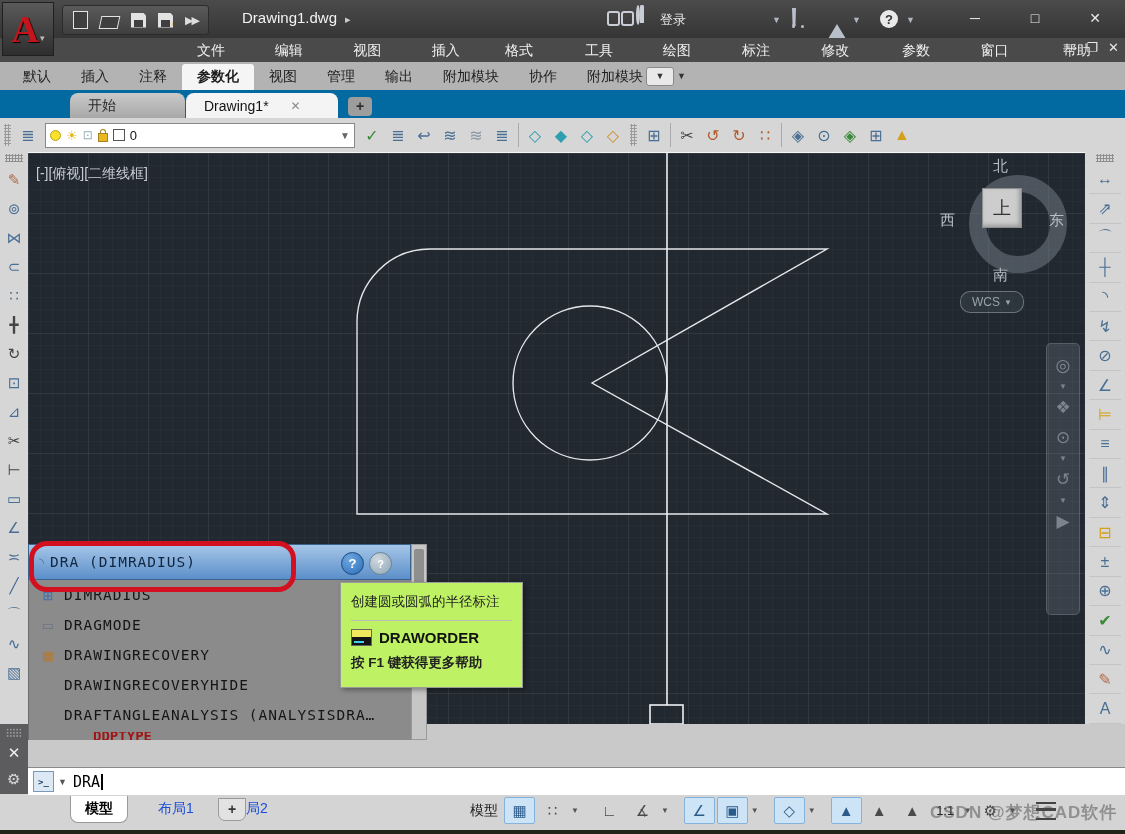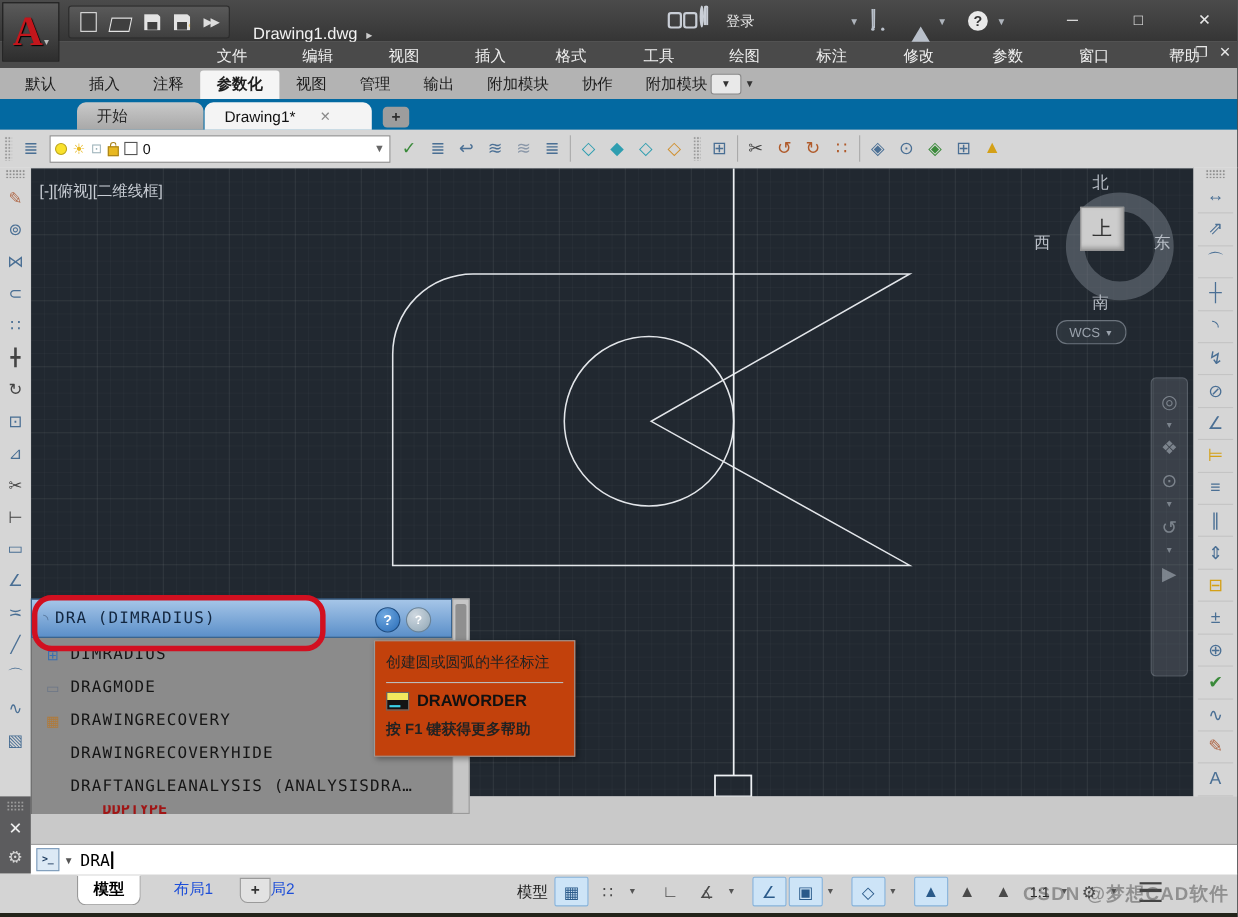--- a/index.html
+++ b/index.html
@@ -17,21 +17,21 @@
   .logo-caret{color:#bbb;font-size:9px;margin:18px 0 0 1px;}
   .qat{position:absolute;left:62px;top:5px;height:28px;display:flex;align-items:center;gap:12px;
        padding:0 10px;background:linear-gradient(#5a5a5a,#3f3f3f);border:1px solid #2c2c2c;border-radius:3px;}
   .qi{display:inline-block;position:relative;cursor:pointer;}
   .qi-new{width:13px;height:16px;border:1.5px solid #e3e3e3;background:#3f3f3f;}
   .qi-open{width:17px;height:11px;border:1.5px solid #e3e3e3;margin-top:5px;transform:skewX(-12deg);background:#3f3f3f;}
   .qi-save{width:15px;height:15px;background:#e3e3e3;clip-path:polygon(0 0,80% 0,100% 20%,100% 100%,0 100%);}
   .qi-save::after{content:"";position:absolute;left:3px;top:7px;width:9px;height:7px;background:#3f3f3f;}
   .qi-pencil{position:absolute;right:-5px;bottom:-3px;font-size:10px;color:#e8b83a;}
   .qi-more{color:#ddd;font-size:11px;letter-spacing:-2px;cursor:pointer;}
-  .doc-title{position:absolute;left:230px;top:9px;color:#f2f2f2;font-size:15px;margin-top:13px;}
+  .doc-title{position:absolute;left:242px;top:9px;color:#f2f2f2;font-size:15px;}
   .doc-title .play{color:#ccc;font-size:11px;margin-left:8px;}
   .search{position:absolute;left:368px;top:7px;width:228px;height:22px;border:1px solid #1f1f1f;
           background:#fff;font-style:italic;color:#777;padding:0 6px;font-size:13px;
           font-family:"Liberation Sans",sans-serif;}
   .tb-ic{position:absolute;top:8px;color:#c9ced6;cursor:pointer;}
   .binoc{display:flex;gap:1px;margin-top:3px;}
   .binoc i{width:9px;height:11px;border:2px solid #c9ced6;border-radius:3px;display:block;}
   .person-head{width:8px;height:8px;border:2px solid #c9ced6;border-radius:50%;margin:0 auto;}
   .person-body{width:16px;height:7px;border:2px solid #c9ced6;border-bottom:none;border-radius:8px 8px 0 0;margin-top:1px;}
   .signin{position:absolute;left:660px;top:11px;color:#e8e8e8;font-size:13px;cursor:pointer;}
@@ -159,21 +159,21 @@
   .popup-header{position:absolute;left:28px;top:740px;width:399px;height:27px;background:#484848;
                 z-index:11;display:flex;align-items:center;cursor:pointer;}
   .popup-header .hicon{width:17px;height:12px;border:1px solid #777;background:#565656;margin-left:8px;}
   .popup-header .hlabel{color:#dedede;font-weight:bold;font-size:15px;margin-left:10px;
                         font-family:"Liberation Sans",sans-serif;letter-spacing:.5px;}
   .popup-header .hplus{position:absolute;right:10px;color:#aaa;font-size:14px;}
   .annotation{position:absolute;left:29px;top:541px;width:257px;height:41px;border:5px solid #d21020;
               border-radius:18px;z-index:15;pointer-events:none;}
 
   
-  .cmdtip{position:absolute;left:340px;top:582px;width:183px;height:106px;background:#c2410c;
+  .cmdtip{position:absolute;left:340px;top:582px;width:183px;height:106px;background:#bef264;
           border:1px solid #9a9a9a;box-shadow:2px 2px 5px rgba(0,0,0,.35);z-index:14;box-sizing:border-box;
           padding:10px 10px 0 10px;}
   .cmdtip .desc{color:#222;font-size:13.5px;}
   .cmdtip hr{border:none;border-top:1px solid #bbb;margin:9px 0 8px;}
   .tipcmdrow{display:flex;align-items:center;gap:7px;}
   .tipicon{width:19px;height:15px;border:1px solid #666;background:linear-gradient(#f2e85e 0 45%,#141414 45% 100%);position:relative;}
   .tipicon::after{content:"";position:absolute;left:2px;bottom:2px;width:10px;height:2px;background:#3ad2e8;}
   .tipcmd{font-weight:bold;font-size:15px;color:#111;}
   .tiphelp{margin-top:8px;font-weight:bold;font-size:13.5px;color:#222;}
 

